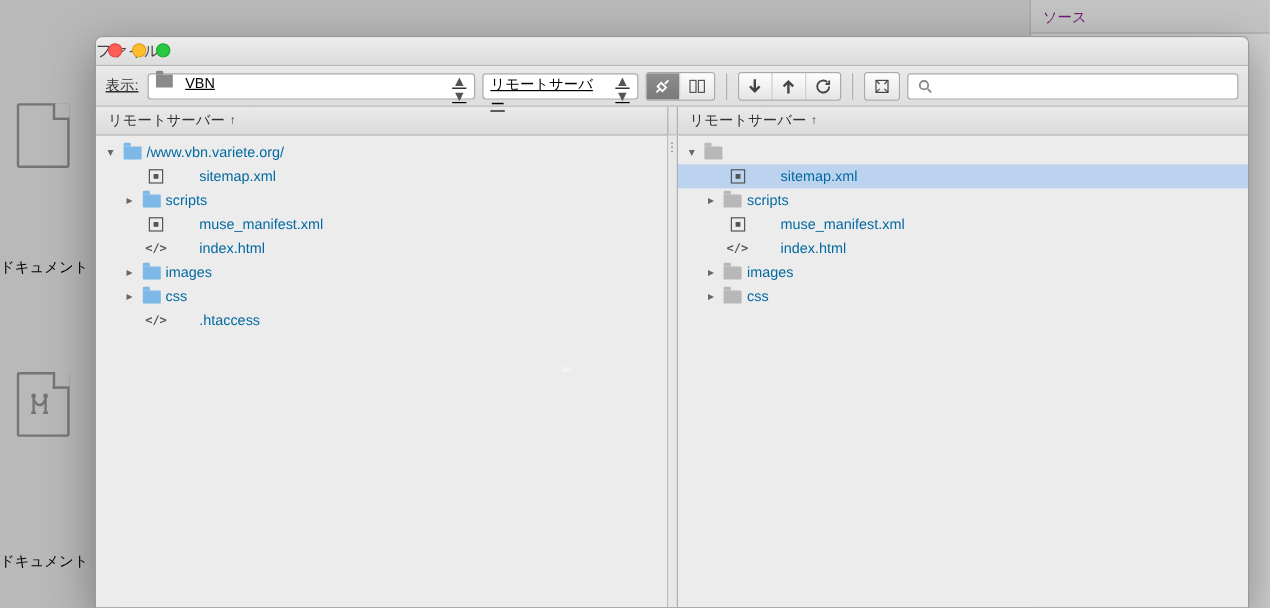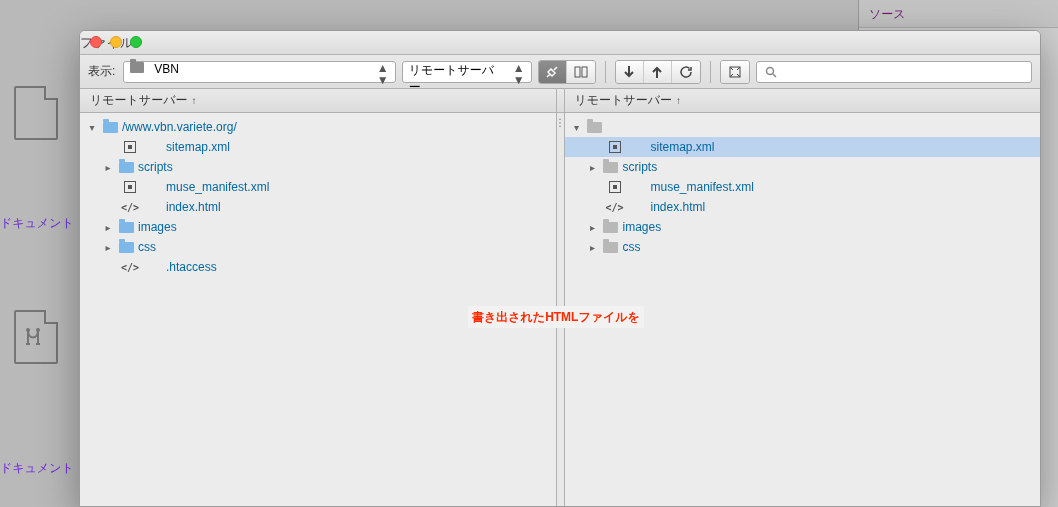--- a/index.html
+++ b/index.html
@@ -4,33 +4,33 @@
 <style>
 * { margin: 0; padding: 0; box-sizing: border-box; font-family: "Hiragino Kaku Gothic ProN", "Yu Gothic", sans-serif; font-size: 12px; }
 body { background: #b9b9b9; width: 1058px; height: 507px; overflow: hidden; position: relative; }
 
 
 .bg-panel-right { position: absolute; right: 0; top: 0; width: 200px; height: 507px; background: #cfcfcf; border-left: 1px solid #999; }
 .bg-panel-right-header { background: #c4c4c4; height: 28px; border-bottom: 1px solid #aaa; padding: 6px 10px; color: #701a75; }
 .bg-panel-right-btn { margin: 8px; background: #d8d8d8; border: 1px solid #aaa; border-radius: 3px; padding: 4px 8px; color: #888; font-size: 11px; display: inline-block; }
 .bg-doc-icon { position: absolute; left: 14px; width: 44px; height: 54px; border: 2px solid #757575; border-radius: 2px; }
 .bg-doc-fold { position: absolute; top: -2px; right: -2px; width: 14px; height: 14px; background: #b9b9b9; border-left: 2px solid #757575; border-bottom: 2px solid #757575; }
-.bg-doc-label { position: absolute; left: 0; color: #6d28d9; font-size: 12px; }
+.bg-doc-label { position: absolute; left: 0; color: #000000; font-size: 12px; }
 
 
 .window { position: absolute; left: 79px; top: 30px; width: 962px; height: 477px; background: #ececec; border: 1px solid #9a9a9a; border-radius: 6px 6px 0 0; box-shadow: 0 12px 40px rgba(0,0,0,0.35); overflow: hidden; }
 .titlebar { height: 24px; background: linear-gradient(#ededed,#dcdcdc); border-bottom: 1px solid #b5b5b5; display: flex; align-items: center; position: relative; }
 .traffic { position: absolute; left: 10px; top: 5px; display: flex; gap: 8px; }
 .traffic span { width: 12px; height: 12px; border-radius: 50%; display: block; }
 .tl-close { background: #ff5f57; border: 1px solid #e24640; }
 .tl-min { background: #ffbd2e; border: 1px solid #dfa023; }
 .tl-max { background: #28c940; border: 1px solid #1dac2e; }
 .title-text { color: #444; font-size: 13px; }
 
-.toolbar { height: 34px; background: linear-gradient(#e9e9e9,#dedede); border-bottom: 1px solid #b0b0b0; display: flex; align-items: center; padding: 0 8px; gap: 6px; }
+.toolbar { height: 34px; background: linear-gradient(#e9e9e9,#dedede); border-bottom: 1px solid #b0b0b0; display: flex; align-items: center; padding: 0 8px; gap: 6px; text-decoration: underline; }
 .tb-label { color: #333; margin-right: 2px; }
 .tb-select { background: #fff; border: 1px solid #aaa; border-radius: 3px; height: 22px; display: flex; padding: 0 6px; gap: 10px; min-width: 0; box-shadow: inset 0 1px 0 rgba(255,255,255,0.6); }
 .tb-select.main { flex: 1; max-width: 350px; }
 .tb-select .chev { margin-left: auto; color: #555; font-size: 9px; line-height: 1; display: flex; flex-direction: column; }
 .tb-btn-group { display: flex; border: 1px solid #aaa; border-radius: 3px; overflow: hidden; }
 .tb-btn { width: 28px; height: 22px; background: linear-gradient(#fdfdfd,#e5e5e5); display: flex; align-items: center; justify-content: center; border-right: 1px solid #ccc; color: #444; }
 .tb-btn:last-child { border-right: none; }
 .tb-btn.active { background: linear-gradient(#8e8e8e,#7a7a7a); color: #fff; }
 .tb-search { flex: 1; background: #fff; border: 1px solid #aaa; border-radius: 3px; height: 22px; display: flex; align-items: center; padding: 0 8px; color: #888; }
 .tb-divider { width: 1px; height: 22px; background: #b0b0b0; margin: 0 3px; }
@@ -284,14 +284,13 @@
               <span class="fi-folder-gray"></span>
             </span>
           <span class="tree-label">css</span>
         </div>
       </div>
     </div>
   </div>
 </div>
 
 <div class="annotation">
-  <div>書き出されたHTMLファイルを</div>
 </div>
 
 </body></html>

